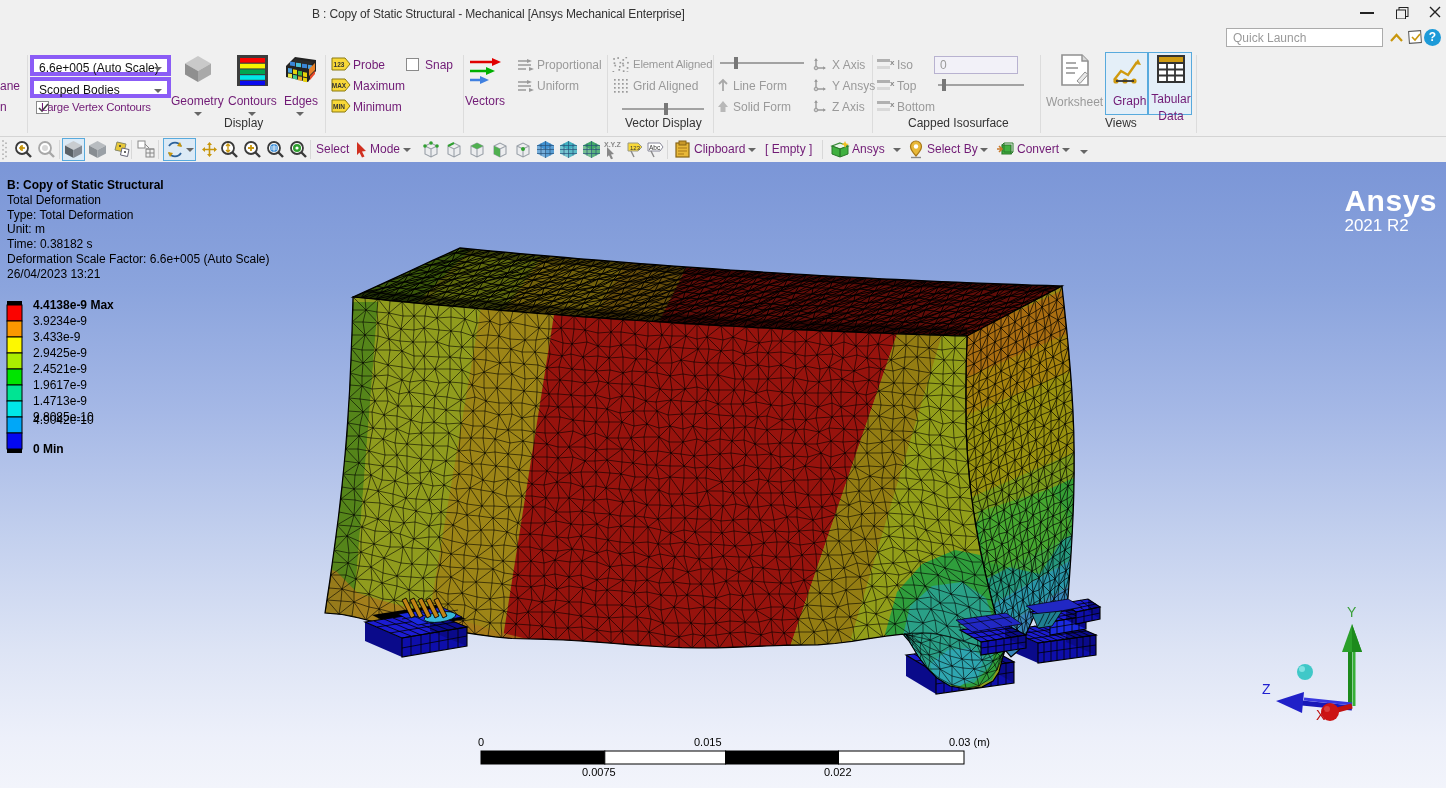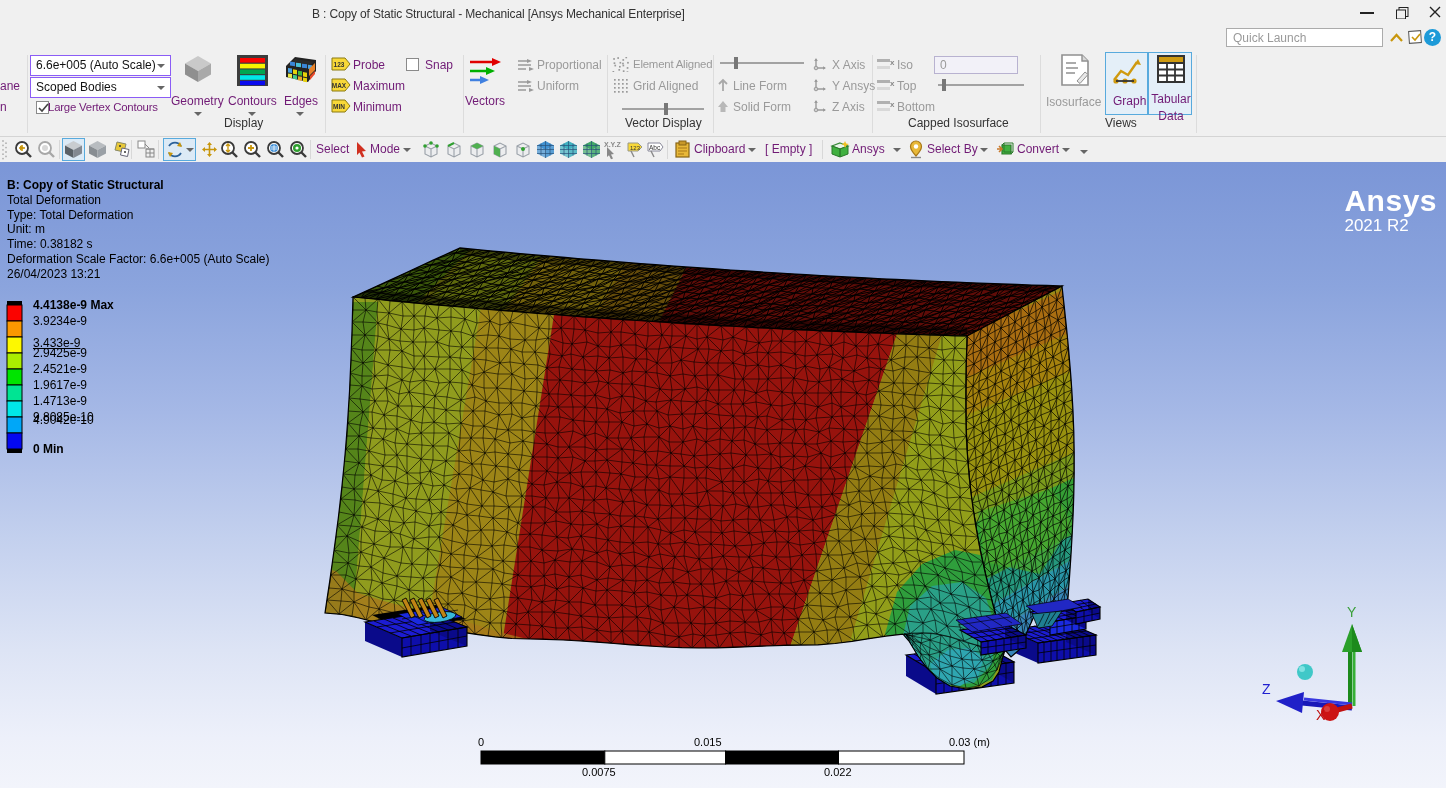--- a/index.html
+++ b/index.html
@@ -3,21 +3,21 @@
 *{margin:0;padding:0;box-sizing:border-box}
 body{width:1446px;height:788px;font-family:"Liberation Sans",sans-serif;overflow:hidden;background:#f0f0f0}
 .abs{position:absolute}
 .titlebar{position:absolute;left:0;top:0;width:1446px;height:26px;background:#f0f0f0}
 .title{position:absolute;top:7px;left:312px;font-size:12px;color:#333;letter-spacing:-0.15px}
 .winbtn{position:absolute;top:6px;font-size:13px;color:#222}
 .qlrow{position:absolute;left:0;top:26px;width:1446px;height:24px;background:#f0f0f0}
 .qlbox{position:absolute;left:1226px;top:2px;width:157px;height:19px;background:#fff;border:1px solid #ababab;font-size:12px;color:#9a9a9a;padding:2px 6px}
 .ribbon{position:absolute;left:0;top:50px;width:1446px;height:87px;background:#f0f0f0;border-bottom:1px solid #d4d4d4}
 .sep{position:absolute;top:5px;width:1px;height:78px;background:#dcdcdc}
-.combo{position:absolute;left:30px;width:141px;height:21px;background:#fff;border:1px solid #8b5cf6;font-size:12px;color:#111;padding:2px 5px;white-space:nowrap}
+.combo{position:absolute;left:30px;width:141px;height:21px;background:#fff;border:4px solid #8b5cf6;font-size:12px;color:#111;padding:2px 5px;white-space:nowrap}
 .cborder{position:absolute;width:13px;height:13px;background:#fff;border:1px solid #8a8a8a}
 .rlabel{position:absolute;font-size:12px;color:#701a75;white-space:nowrap}
 .glabel{position:absolute;font-size:12px;color:#9a9a9a;white-space:nowrap}
 .grplabel{position:absolute;top:66px;font-size:12px;color:#333;white-space:nowrap}
 .darr{display:inline-block;width:0;height:0;border-left:4px solid transparent;border-right:4px solid transparent;border-top:4px solid #666}
 .toolrow{position:absolute;left:0;top:137px;width:1446px;height:25px;background:#f0f0f0}
 .tsep{position:absolute;top:3px;width:1px;height:19px;background:#d8d8d8}
 .viewport{position:absolute;left:0;top:162px;width:1446px;height:626px;background:linear-gradient(180deg,#7b96d7 0%,#8ba4dd 20%,#a5b8e6 40%,#c3d0ee 60%,#dde4f5 78%,#edf0fa 92%,#f2f4fb 100%)}
 .anno{position:absolute;left:7px;top:16px;font-size:12px;color:#000;line-height:14.8px}
 .legendlbl{position:absolute;left:33px;font-size:12px;color:#000;white-space:nowrap}
@@ -58,21 +58,21 @@
     <div class="sep" style="left:713px"></div>
     <div class="sep" style="left:872px"></div>
     <div class="sep" style="left:1040px"></div>
     <div class="sep" style="left:1196px"></div>
     <div class="combo" style="top:5px">6.6e+005 (Auto Scale)<span class="darr" style="position:absolute;right:5px;top:8px"></span></div>
     <div class="combo" style="top:27px">Scoped Bodies<span class="darr" style="position:absolute;right:5px;top:8px"></span></div>
     <div class="cborder" style="left:36px;top:51px"></div>
     <svg class="abs" style="left:38px;top:52px" width="11" height="11">
       <path d="M1 6l3 3 6-7" stroke="#444" stroke-width="1.6" fill="none"></path>
     </svg>
-    <div class="rlabel" style="left:48px;top:51px;font-size:11.4px;letter-spacing:-0.2px">Large Vertex Contours</div>
+    <div class="rlabel" style="left:41px;top:51px;font-size:11.4px;letter-spacing:-0.2px">Large Vertex Contours</div>
     <svg class="abs" style="left:182px;top:4px" width="32" height="30">
 <path d="M16 2L29 9.5L16 17L3 9.5Z" fill="#c9c9c9"></path>
       <path d="M3 9.5L16 17L16 28L3 20.5Z" fill="#8f8f8f"></path>
       <path d="M29 9.5L16 17L16 28L29 20.5Z" fill="#a9a9a9"></path>
     </svg>
     <div class="rlabel" style="left:171px;top:44px">Geometry</div>
     <span class="darr" style="position:absolute;left:194px;top:62px"></span>
     <svg class="abs" style="left:236px;top:4px" width="33" height="33">
       <rect x="1" y="1" width="31" height="31" fill="#3c3c3c"></rect>
 <rect x="4" y="4" width="25" height="4.6" fill="#fb0300"></rect>
@@ -236,21 +236,21 @@
       <path d="M2 7h86" stroke="#888" stroke-width="1.5"></path>
       <path d="M8 1v12" stroke="#777" stroke-width="4"></path>
     </svg>
     <div class="grplabel" style="left:908px">Capped Isosurface</div>
     <svg class="abs" style="left:1059px;top:3px" width="32" height="34">
 <path d="M3 2h20l6 6v24H3Z" fill="#fff" stroke="#909090" stroke-width="1.6"></path>
       <path d="M23 2v6h6" fill="#d8d8d8" stroke="#909090" stroke-width="1.4"></path>
 <path d="M7 10h10M7 15h12M7 20h9" stroke="#909090" stroke-width="1.6"></path>
 <path d="M18 28l8-9 3 2.5-8 9z" fill="#e8e8e8" stroke="#909090"></path>
     </svg>
-    <div class="glabel" style="left:1046px;top:45px">Isosurface</div>
+    <div class="glabel" style="left:1046px;top:45px">Worksheet</div>
     <div class="abs" style="left:1105px;top:2px;width:43px;height:63px;border:1px solid #58aadd;background:#e4eff8"></div>
     <div class="abs" style="left:1148px;top:2px;width:44px;height:63px;border:1px solid #58aadd;background:#e4eff8"></div>
     <svg class="abs" style="left:1111px;top:6px" width="32" height="30">
 <path d="M3 24l7-9 7 4 9-13" stroke="#cf9a10" stroke-width="2.4" fill="none"></path>
       <path d="M27 3l3 6-6-1z" fill="#cf9a10"></path>
 <circle cx="5" cy="25" r="2.6" fill="#cf9a10"></circle>
       <circle cx="14" cy="25" r="2.6" fill="#cf9a10"></circle>
       <circle cx="23" cy="25" r="2.6" fill="#cf9a10"></circle>
       <path d="M5 25h18" stroke="#333" stroke-width="1.8"></path>
     </svg>
@@ -699,21 +699,21 @@
       <rect x="1" y="36.0" width="15" height="16.0" fill="#fdf800" stroke="#000" stroke-width="1"></rect>
       <rect x="1" y="52.0" width="15" height="16.0" fill="#aaee00" stroke="#000" stroke-width="1"></rect>
       <rect x="1" y="68.0" width="15" height="16.0" fill="#00e400" stroke="#000" stroke-width="1"></rect>
       <rect x="1" y="84.0" width="15" height="16.0" fill="#00e493" stroke="#000" stroke-width="1"></rect>
       <rect x="1" y="100.0" width="15" height="16.0" fill="#00e8e8" stroke="#000" stroke-width="1"></rect>
       <rect x="1" y="116.0" width="15" height="16.0" fill="#00a7f8" stroke="#000" stroke-width="1"></rect>
       <rect x="1" y="132.0" width="15" height="16.0" fill="#0408f0" stroke="#000" stroke-width="1"></rect>
     </svg>
     <div class="legendlbl" style="top:136px; font-weight:bold">4.4138e-9 Max</div>
     <div class="legendlbl" style="top:152px;">3.9234e-9</div>
-    <div class="legendlbl" style="top:174px;text-decoration:underline;">3.433e-9</div>
+    <div class="legendlbl" style="top:168px;">3.433e-9</div>
     <div class="legendlbl" style="top:184px;">2.9425e-9</div>
     <div class="legendlbl" style="top:200px;">2.4521e-9</div>
     <div class="legendlbl" style="top:216px;">1.9617e-9</div>
     <div class="legendlbl" style="top:232px;">1.4713e-9</div>
     <div class="legendlbl" style="top:248px;">9.8085e-10</div>
     <div class="legendlbl" style="top:251px;">4.9042e-10</div>
     <div class="legendlbl" style="top:280px; font-weight:bold">0 Min</div>
     <div class="ansys">
       <div class="a1">Ansys</div>
       <div class="a2">2021 R2</div>

